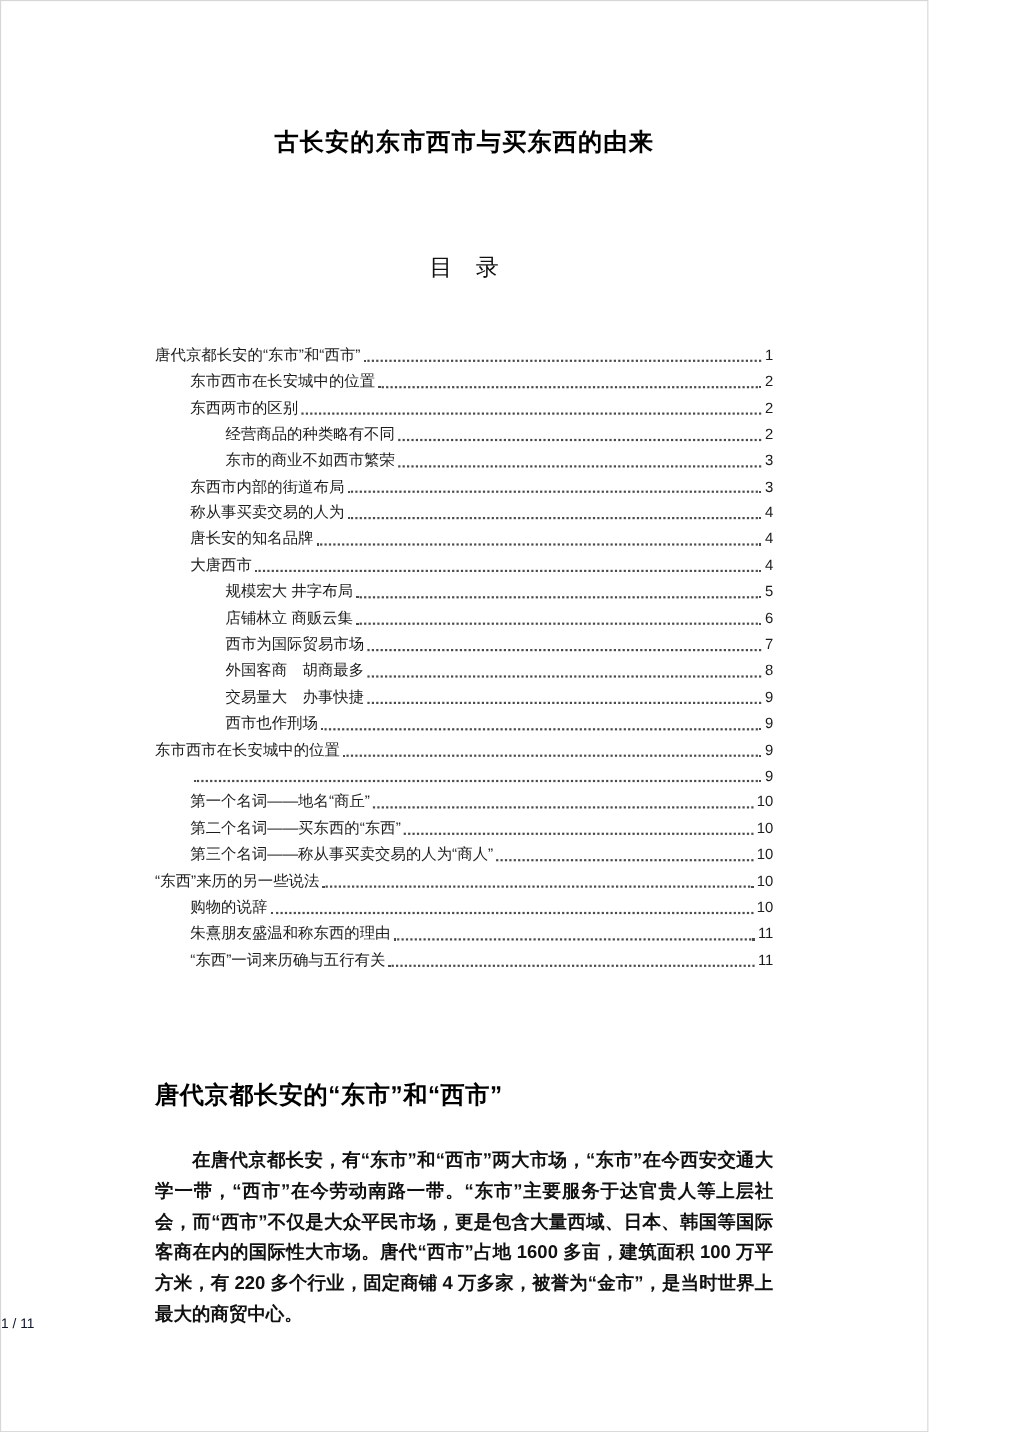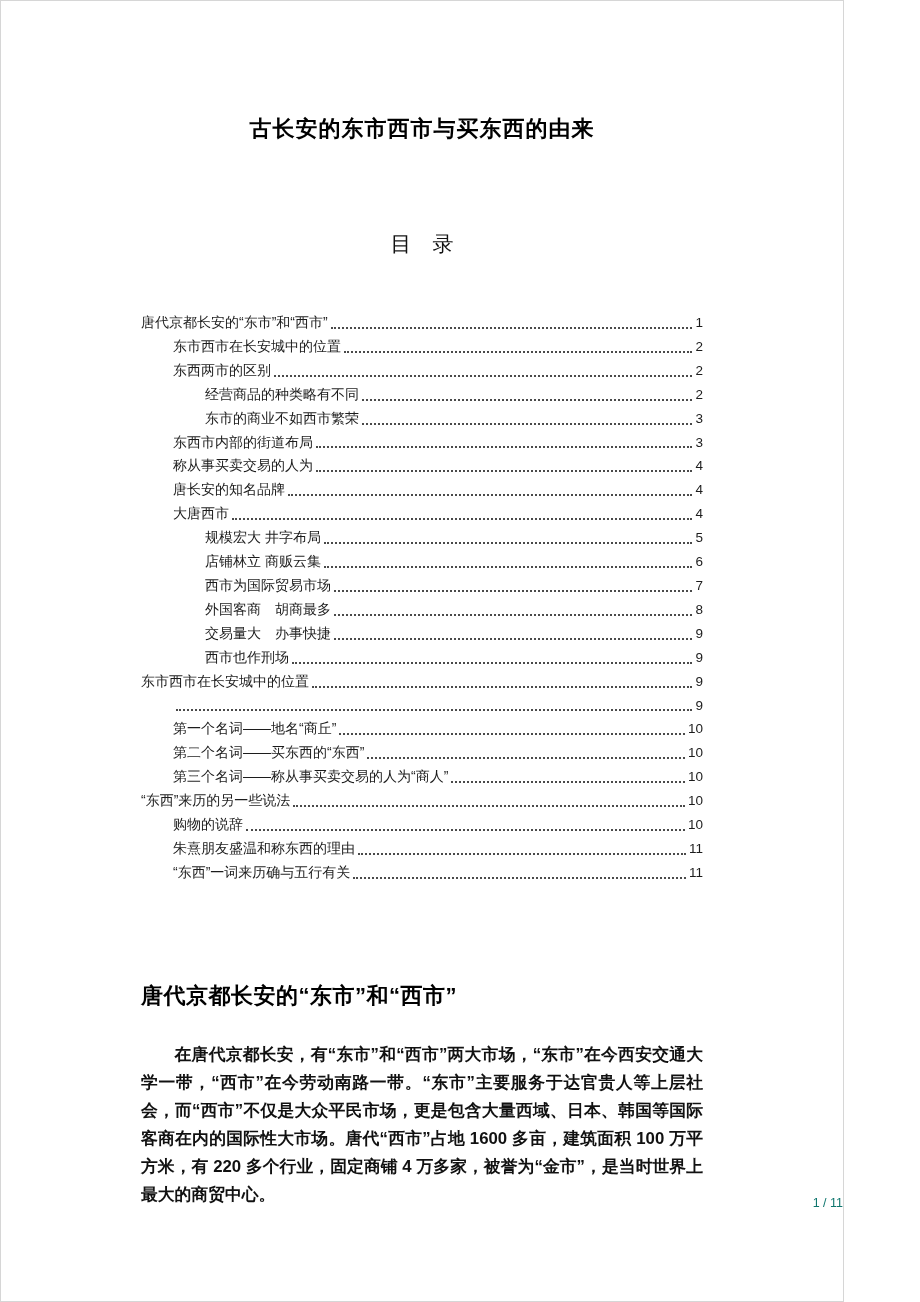--- a/index.html
+++ b/index.html
@@ -82,24 +82,24 @@
     text-align: justify;
     text-indent: 2em;
     color: #111111;
     font-weight: bold;
   }
   .page-footer {
     position: absolute;
     left: 0;
     right: 0;
     bottom: 90px;
-    text-align: right;
+    text-align: left;
     font-size: 12.5px;
     line-height: 16px;
-    color: #0f766e;
+    color: #0f172a;
   }
 </style>
 </head>
 <body>
 
 <div class="page">
 
   <h1 class="doc-title">古长安的东市西市与买东西的由来</h1>
 
   <div class="toc-heading">目　录</div>

